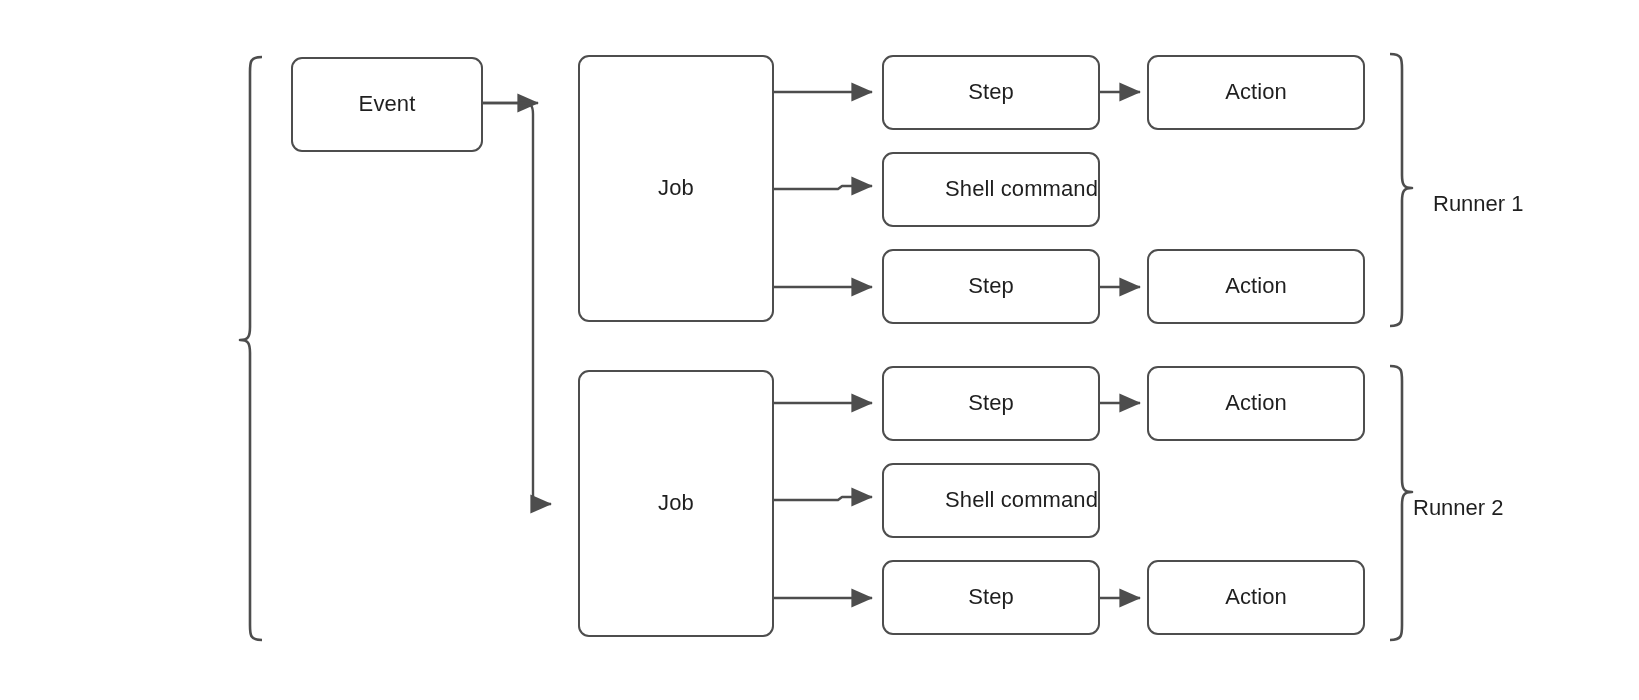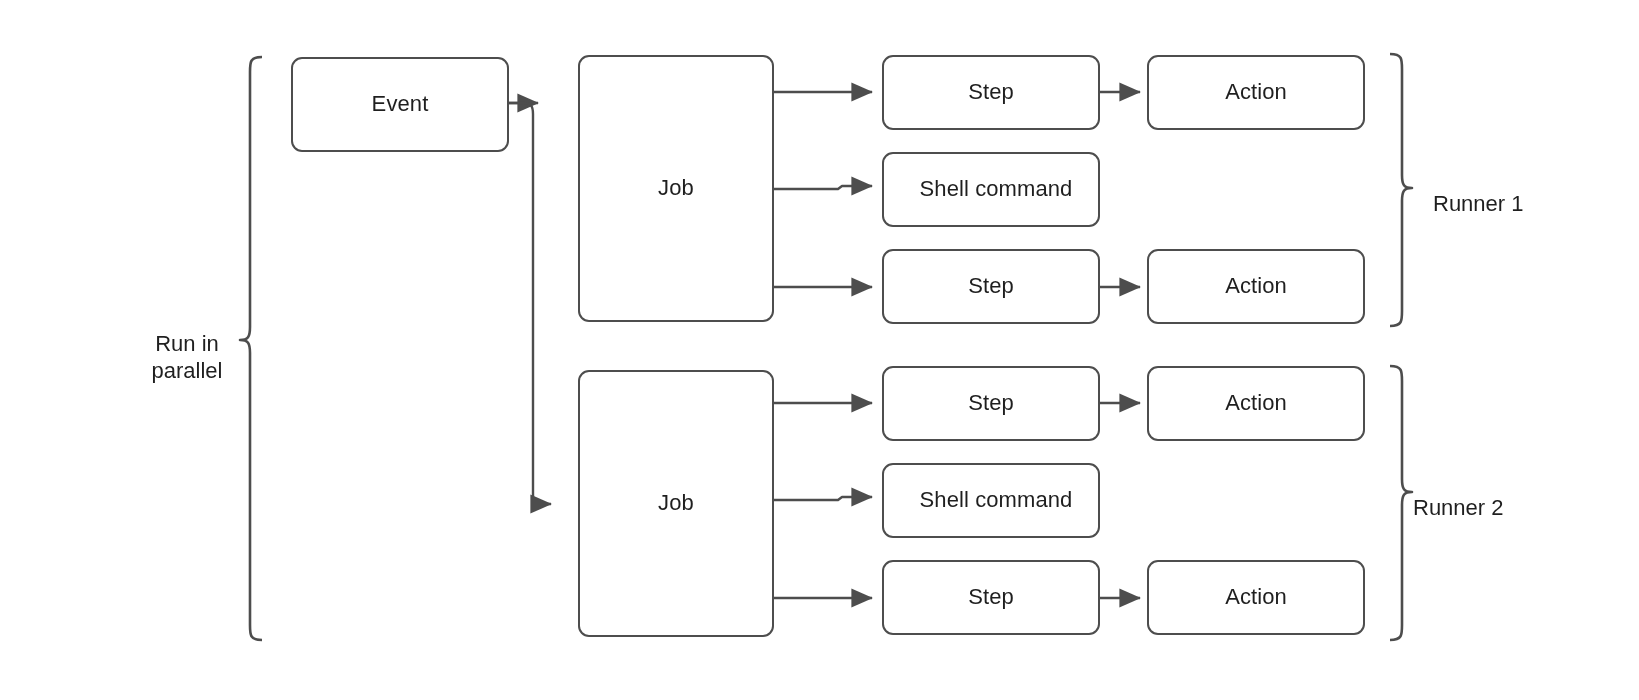--- a/index.html
+++ b/index.html
@@ -34,21 +34,21 @@
     display: flex;
     align-items: center;
     justify-content: center;
     color: #1f1f1f;
     font-size: 22px;
     line-height: 1.2;
     letter-spacing: 0.1px;
     font-family: "Liberation Sans", sans-serif;
   }
   .node.left-text {
-    justify-content: center;
+    justify-content: flex-end;
     padding-left: 10px;
   }
   .side-label {
     position: absolute;
     color: #1f1f1f;
     font-size: 22px;
     line-height: 1.22;
     white-space: pre-line;
     font-family: "Liberation Sans", sans-serif;
     margin-top: 16px;
@@ -111,21 +111,21 @@
       <path d="M 1390 366
                C 1402 366, 1402 371, 1402 381
                L 1402 479
                C 1402 489, 1404 492, 1412 492
                C 1404 492, 1402 495, 1402 505
                L 1402 625
                C 1402 635, 1402 640, 1390 640" stroke-width="2.6"></path>
     </g>
   </svg>
 
-  <div class="node" style="left:291px; top:57px; width:218px; height:95px;">
+  <div class="node" style="left:291px; top:57px; width:192px; height:95px;">
     <span>Event</span>
   </div>
 
   <div class="node" style="left:578px; top:55px; width:196px; height:267px;">
     <span>Job</span>
   </div>
 
   <div class="node" style="left:882px; top:55px; width:218px; height:75px;">
     <span>Step</span>
   </div>
@@ -159,20 +159,18 @@
     <span>Shell command</span>
   </div>
 
   <div class="node" style="left:882px; top:560px; width:218px; height:75px;">
     <span>Step</span>
   </div>
   <div class="node" style="left:1147px; top:560px; width:218px; height:75px;">
     <span>Action</span>
   </div>
 
-  <div class="side-label center" style="left:132px; top:315px; width:110px;">Run in
-parallel</div>
 
   <div class="side-label" style="left:1433px; top:175px;">Runner 1</div>
 
   <div class="side-label" style="left:1413px; top:479px;">Runner 2</div>
 
 </div>
 
 </body></html>

